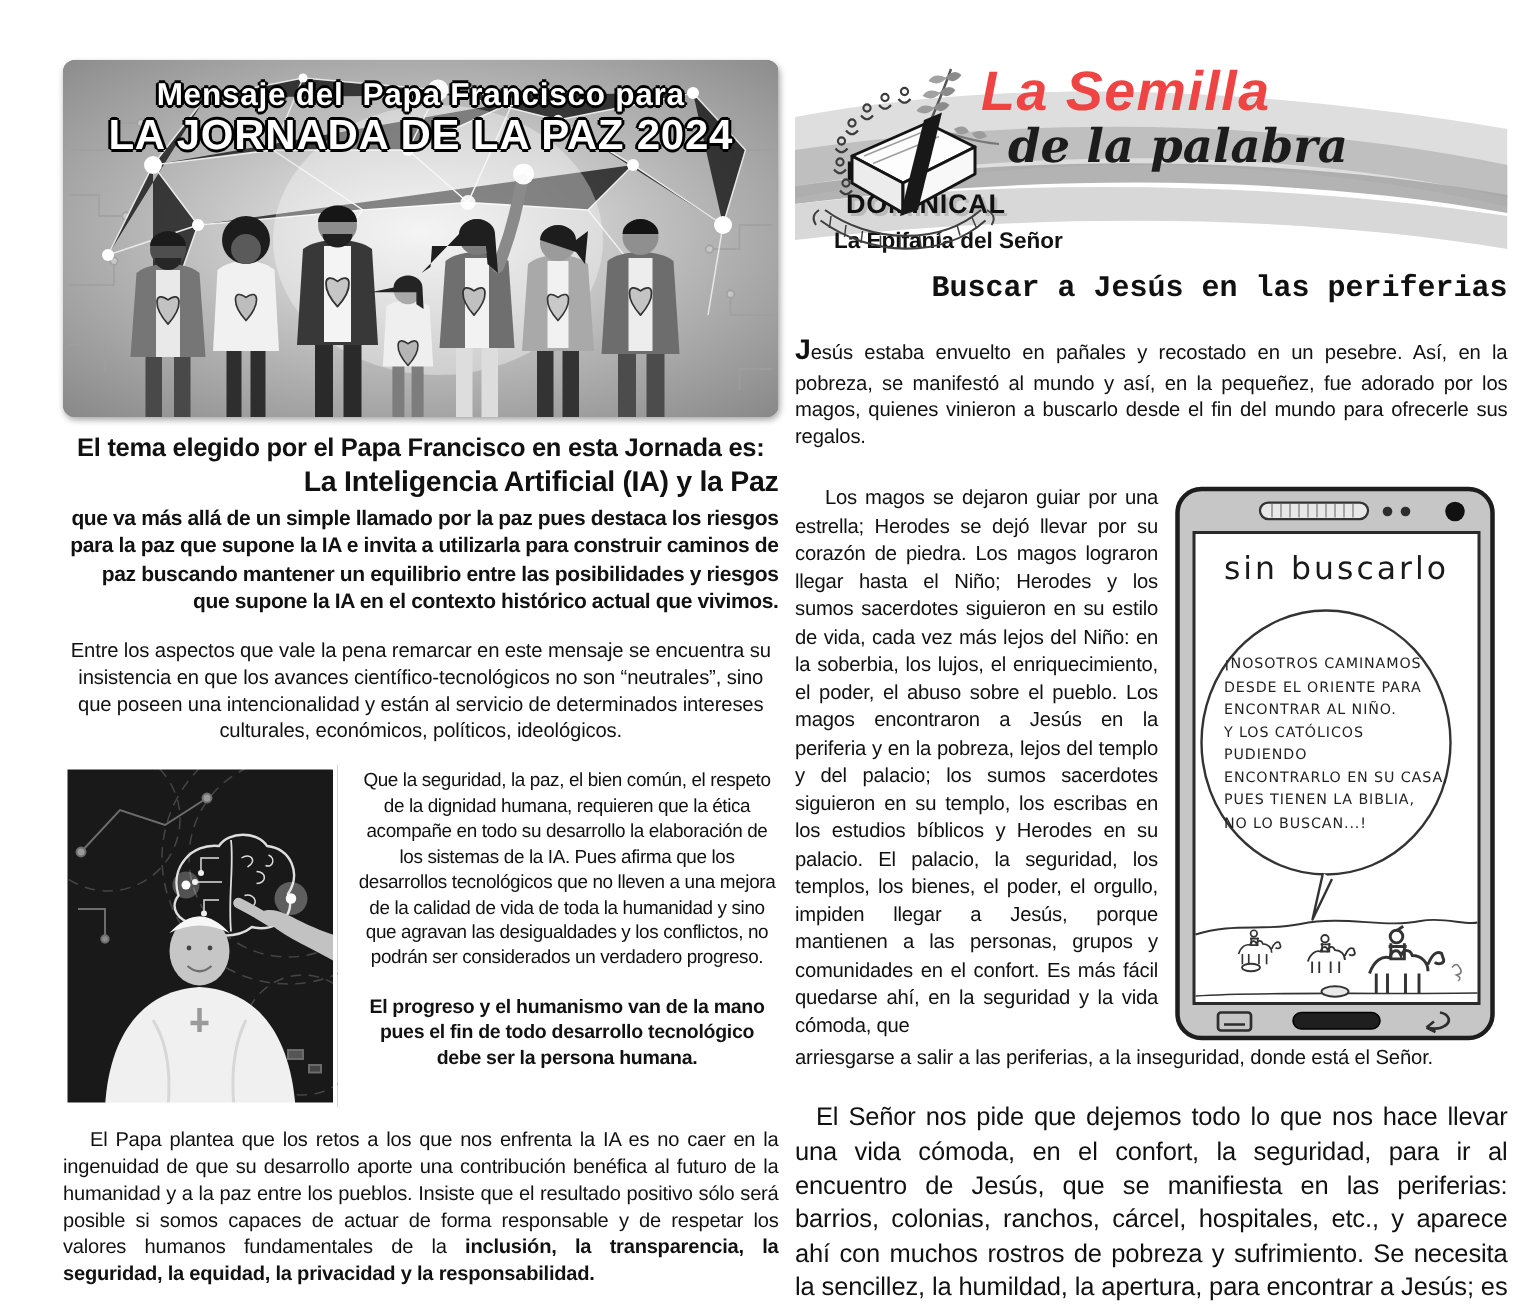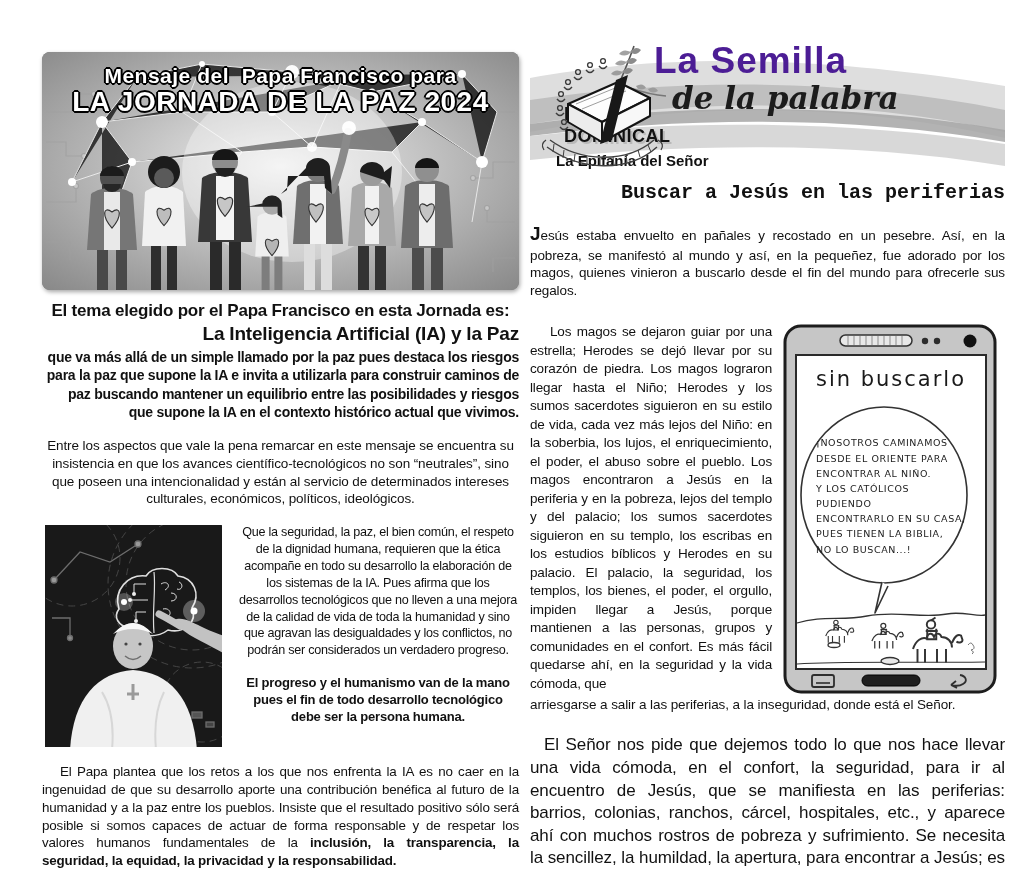--- a/index.html
+++ b/index.html
@@ -1,20 +1,20 @@
 <!DOCTYPE html>
 <html><head>
 <meta charset="utf-8">
 <style>
   html,body{margin:0;padding:0;background:#ffffff;}
   .spread{position:relative;width:1024px;height:869px;background:#ffffff;overflow:hidden;
           font-family:"Liberation Sans",sans-serif;color:#111;}
 
   
-  .left-page{position:absolute;left:42px;top:52px;width:477px;}
+  .left-page{position:absolute;left:42px;top:40px;width:477px;}
   .hero{position:relative;margin:0;width:477px;height:238px;border-radius:8px;overflow:hidden;
         box-shadow:0 0 0 2px #6e6e6e inset, 1px 2px 4px rgba(0,0,0,.35);}
   .hero svg{display:block;}
   .hero-titles{position:absolute;left:0;top:12px;width:100%;text-align:center;line-height:1.1;}
   .hero-t1{font-size:21px;font-weight:bold;color:#fff;white-space:pre;letter-spacing:.5px;
     text-shadow:-2px 0 #000,2px 0 #000,0 -2px #000,0 2px #000,-1px -1px #000,1px -1px #000,-1px 1px #000,1px 1px #000;}
   .hero-t2{font-size:28px;font-weight:bold;color:#fff;letter-spacing:.5px;
     text-shadow:-2px 0 #000,2px 0 #000,0 -2px #000,0 2px #000,-1px -1px #000,1px -1px #000,-1px 1px #000,1px 1px #000;}
 
   .left-page p{margin:0;}
@@ -27,21 +27,21 @@
   .mid-text{flex:1;padding-top:2px;}
   .para-etica{font-size:12.6px;text-align:center;line-height:1.34;letter-spacing:-.25px;}
   .para-progreso{font-size:13px;font-weight:bold;text-align:center;line-height:1.3;letter-spacing:-.2px;margin-top:16px !important;}
   .para-retos{font-size:13.4px;text-align:justify;text-indent:18px;line-height:1.33;letter-spacing:-.15px;margin-top:13px !important;}
   .bold{font-weight:bold;}
 
   
   .right-page{position:absolute;left:530px;top:40px;width:475px;}
   .masthead{position:relative;height:133px;}
   .masthead svg{position:absolute;left:0;top:0;}
-  .mast-title1{position:absolute;left:124px;top:0px;font-size:37px;font-weight:bold;letter-spacing:1px;color:#4c1d95;}
+  .mast-title1{position:absolute;left:124px;top:0px;font-size:37px;font-weight:bold;letter-spacing:1px;color:#ef4444;font-style:italic;}
   .mast-title2{position:absolute;left:142px;top:40px;font-size:31px;font-weight:bold;font-style:italic;
                font-family:"DejaVu Serif",serif;color:#1c1c1c;}
   .mast-hoja{position:absolute;left:34px;top:64px;font-size:18px;font-weight:bold;letter-spacing:.5px;
              text-shadow:2px 2px 0 #b9b9b9;}
   .mast-dominical{position:absolute;left:34px;top:86px;font-size:18px;font-weight:bold;letter-spacing:.5px;
              text-shadow:2px 2px 0 #b9b9b9;}
   .mast-feast{position:absolute;left:26px;top:112px;font-size:15px;font-weight:bold;}
   .logo{position:absolute;right:-4px;top:2px;}
 
   .article-title{margin:8px 0 18px;text-align:right;font-family:Liberation Mono, monospace;font-size:20px;font-weight:bold;}

